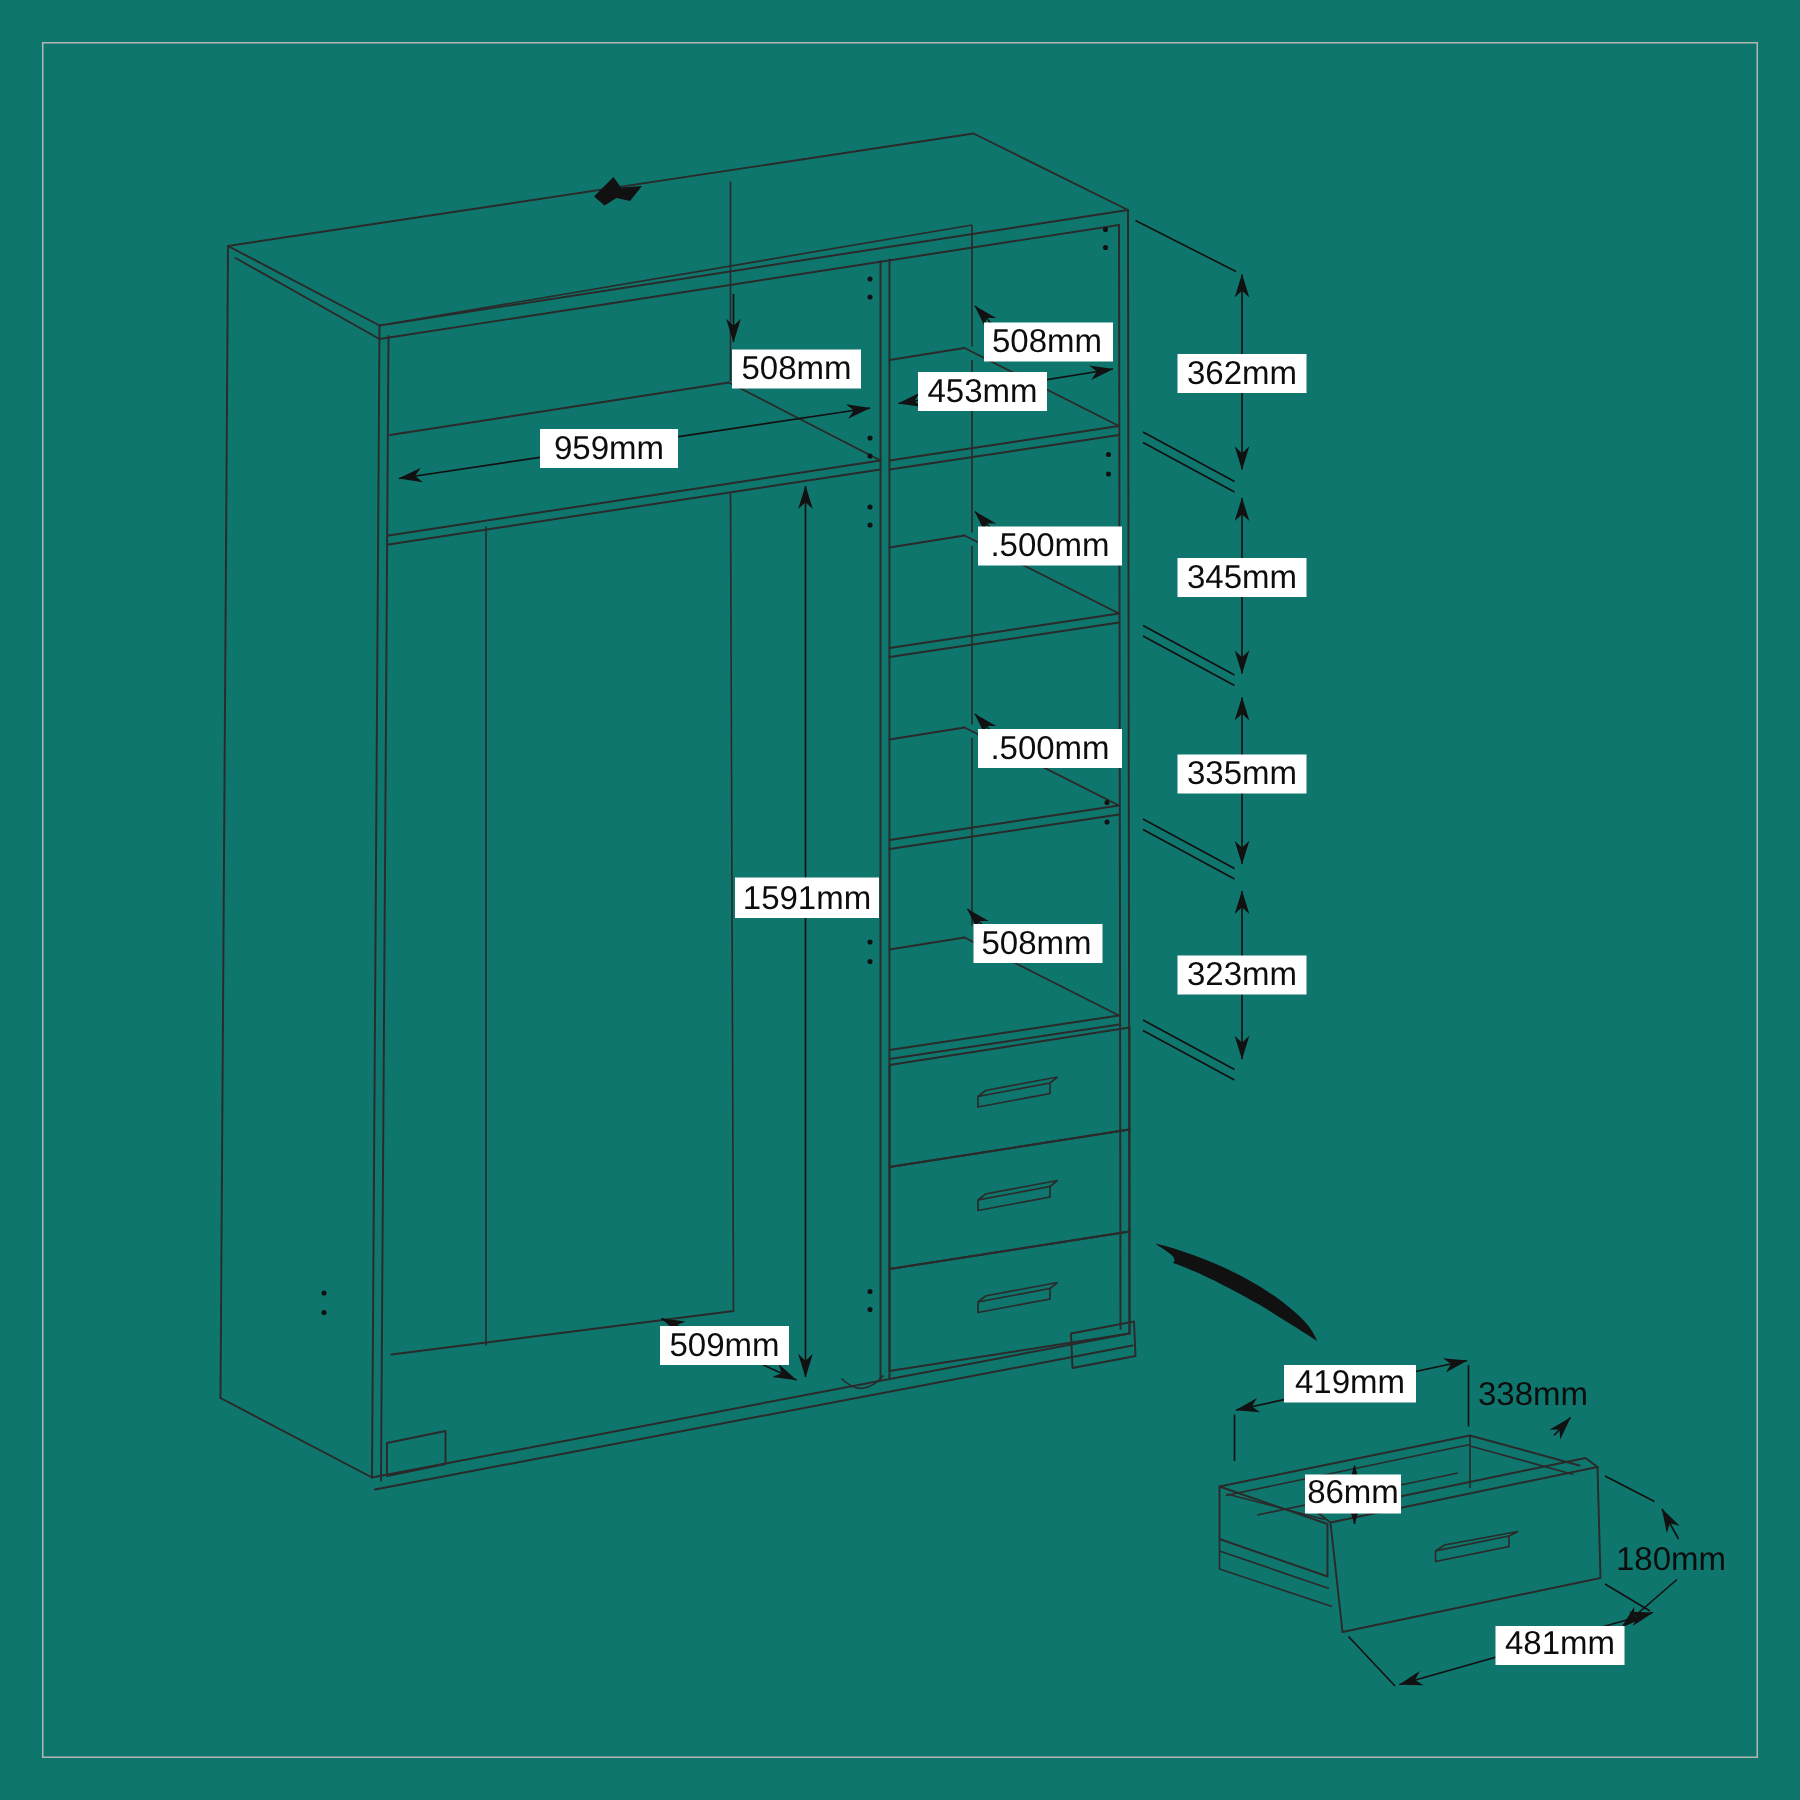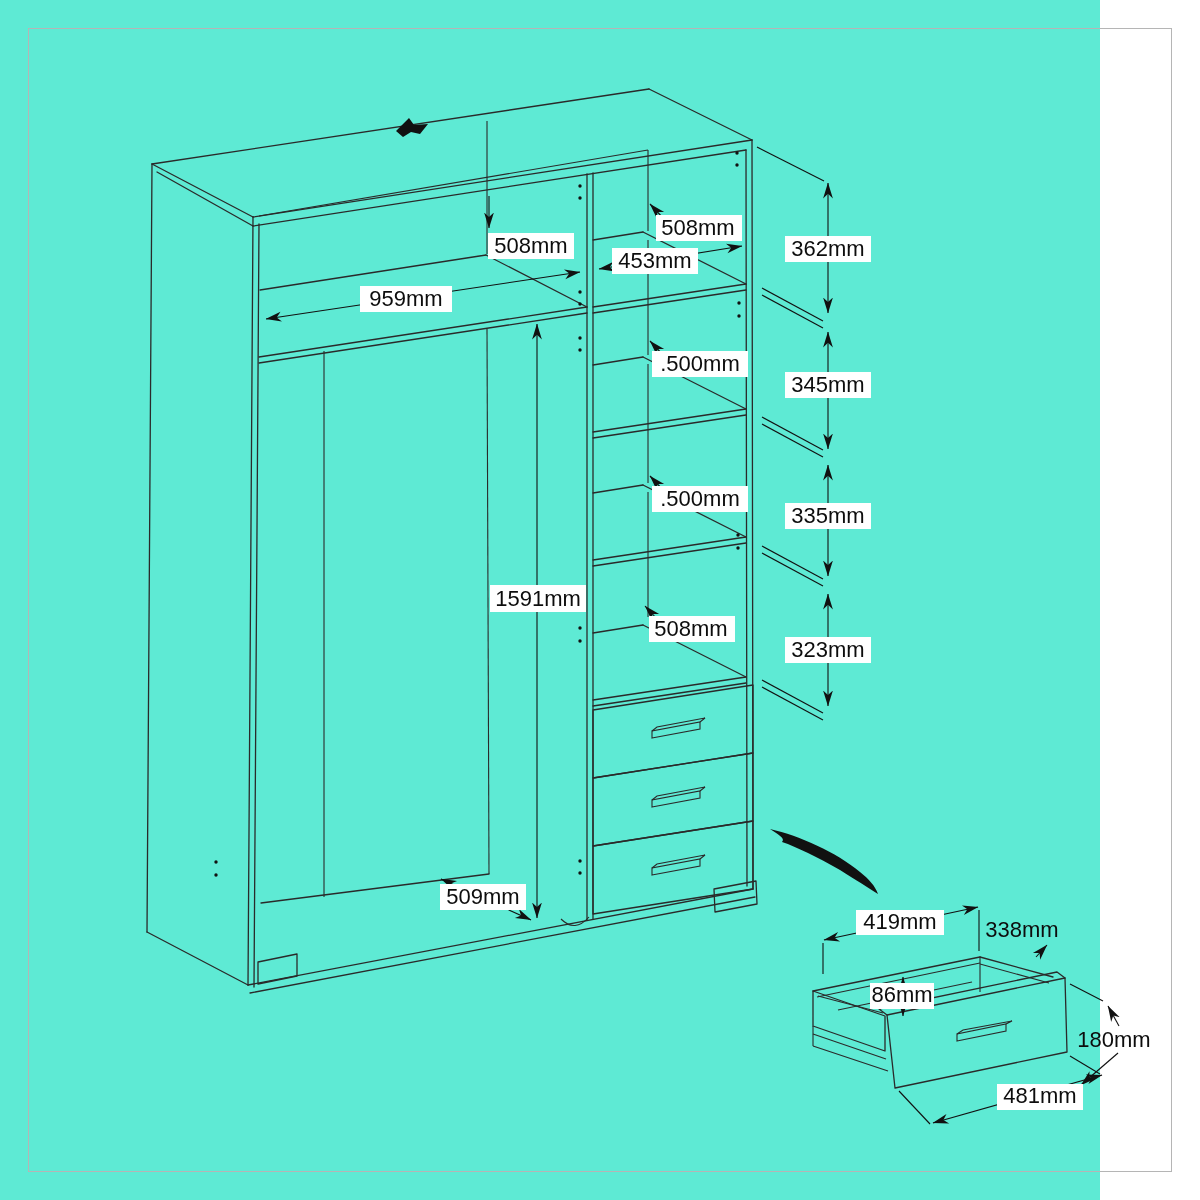--- a/index.html
+++ b/index.html
@@ -1,19 +1,19 @@
 <!DOCTYPE html>
 <html><head>
 <meta charset="utf-8">
 <style>
   html,body{margin:0;padding:0;background:#ffffff;}
   .canvas{
     position:relative;
-    width:1100px;height:1200px;
-    background:#5eead4;
+    width:1200px;height:1200px;
+    background:#0f766e;
     font-family:"Liberation Sans", sans-serif;
   }
   svg{display:block;width:1200px;height:1200px;}
   .struct{stroke:#2a2a2a;stroke-width:1.3;fill:none;stroke-linecap:round;stroke-linejoin:round;}
   .thin{stroke:#2a2a2a;stroke-width:1.1;fill:none;}
   .dim{stroke:#111111;stroke-width:1.1;fill:none;}
   .solid{fill:#111111;stroke:none;}
   .lbl{
     font-family:"Liberation Sans", sans-serif;
     font-size:22px;fill:#0d0d0d;

